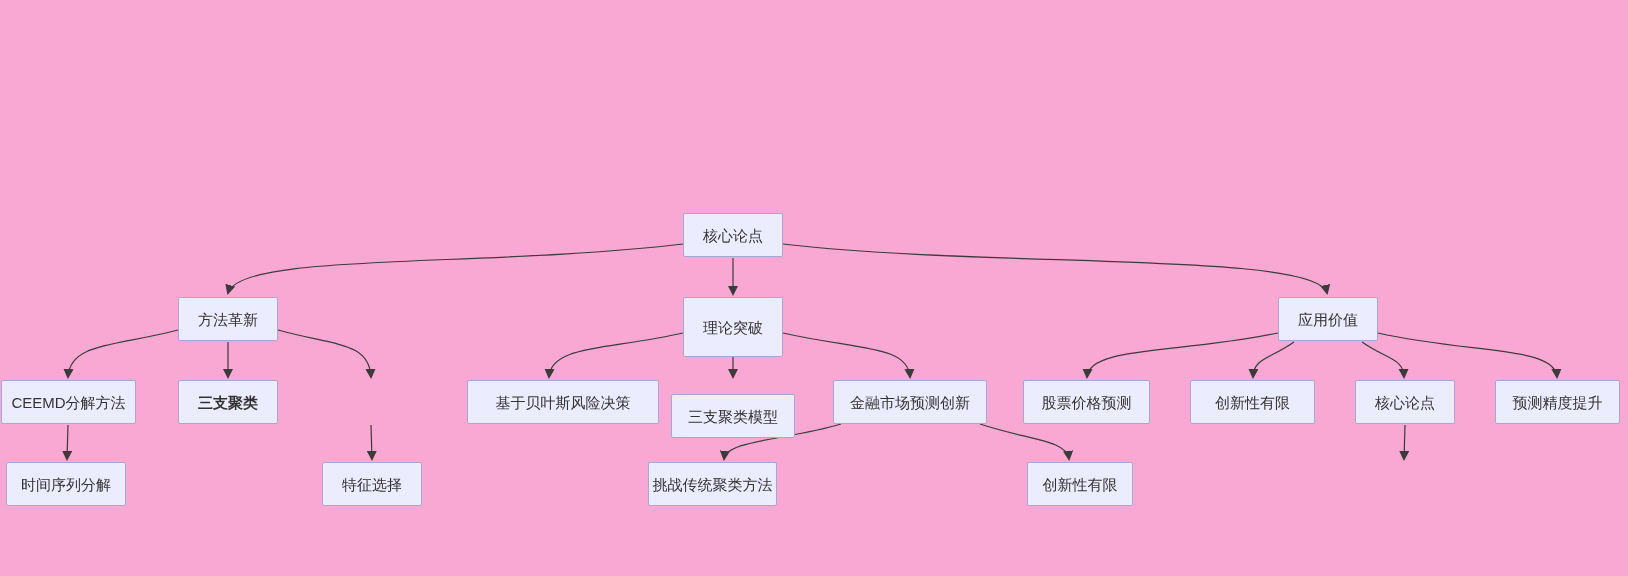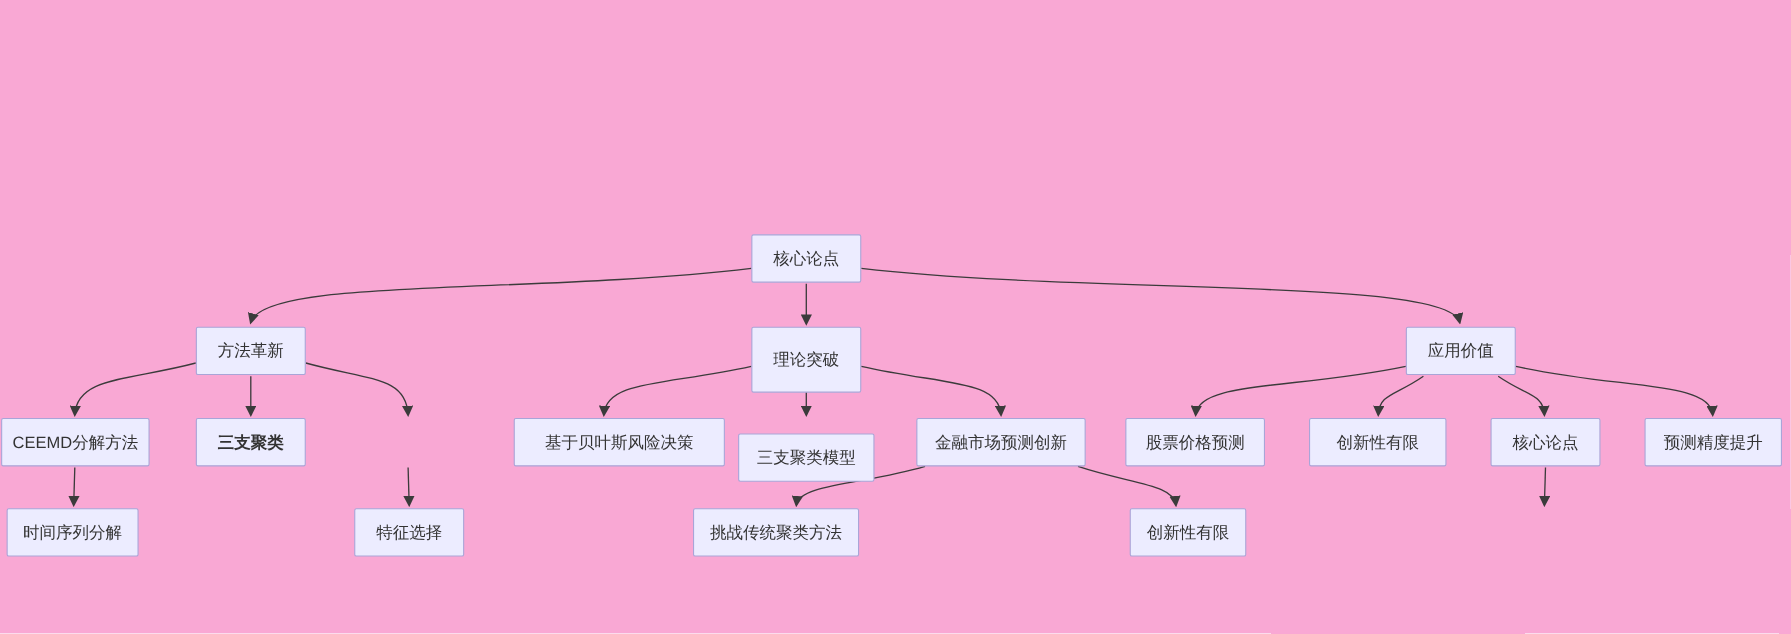--- a/index.html
+++ b/index.html
@@ -113,19 +113,19 @@
     </div>
     <div class="node" style="left: 1495px; top: 380px; width: 125px; height: 44px;">
       <span>预测精度提升</span>
     </div>
     <div class="node" style="left: 6px; top: 462px; width: 120px; height: 44px;">
       <span>时间序列分解</span>
     </div>
     <div class="node" style="left: 322px; top: 462px; width: 100px; height: 44px;">
       <span>特征选择</span>
     </div>
-    <div class="node" style="left: 630px; top: 462px; width: 151px; height: 44px;">
+    <div class="node" style="left: 648px; top: 462px; width: 129px; height: 44px;">
       <span>挑战传统聚类方法</span>
     </div>
     <div class="node" style="left: 1016px; top: 462px; width: 106px; height: 44px; margin-left: 11px;">
       <span>创新性有限</span>
     </div>
   </div>
 
 </body></html>

